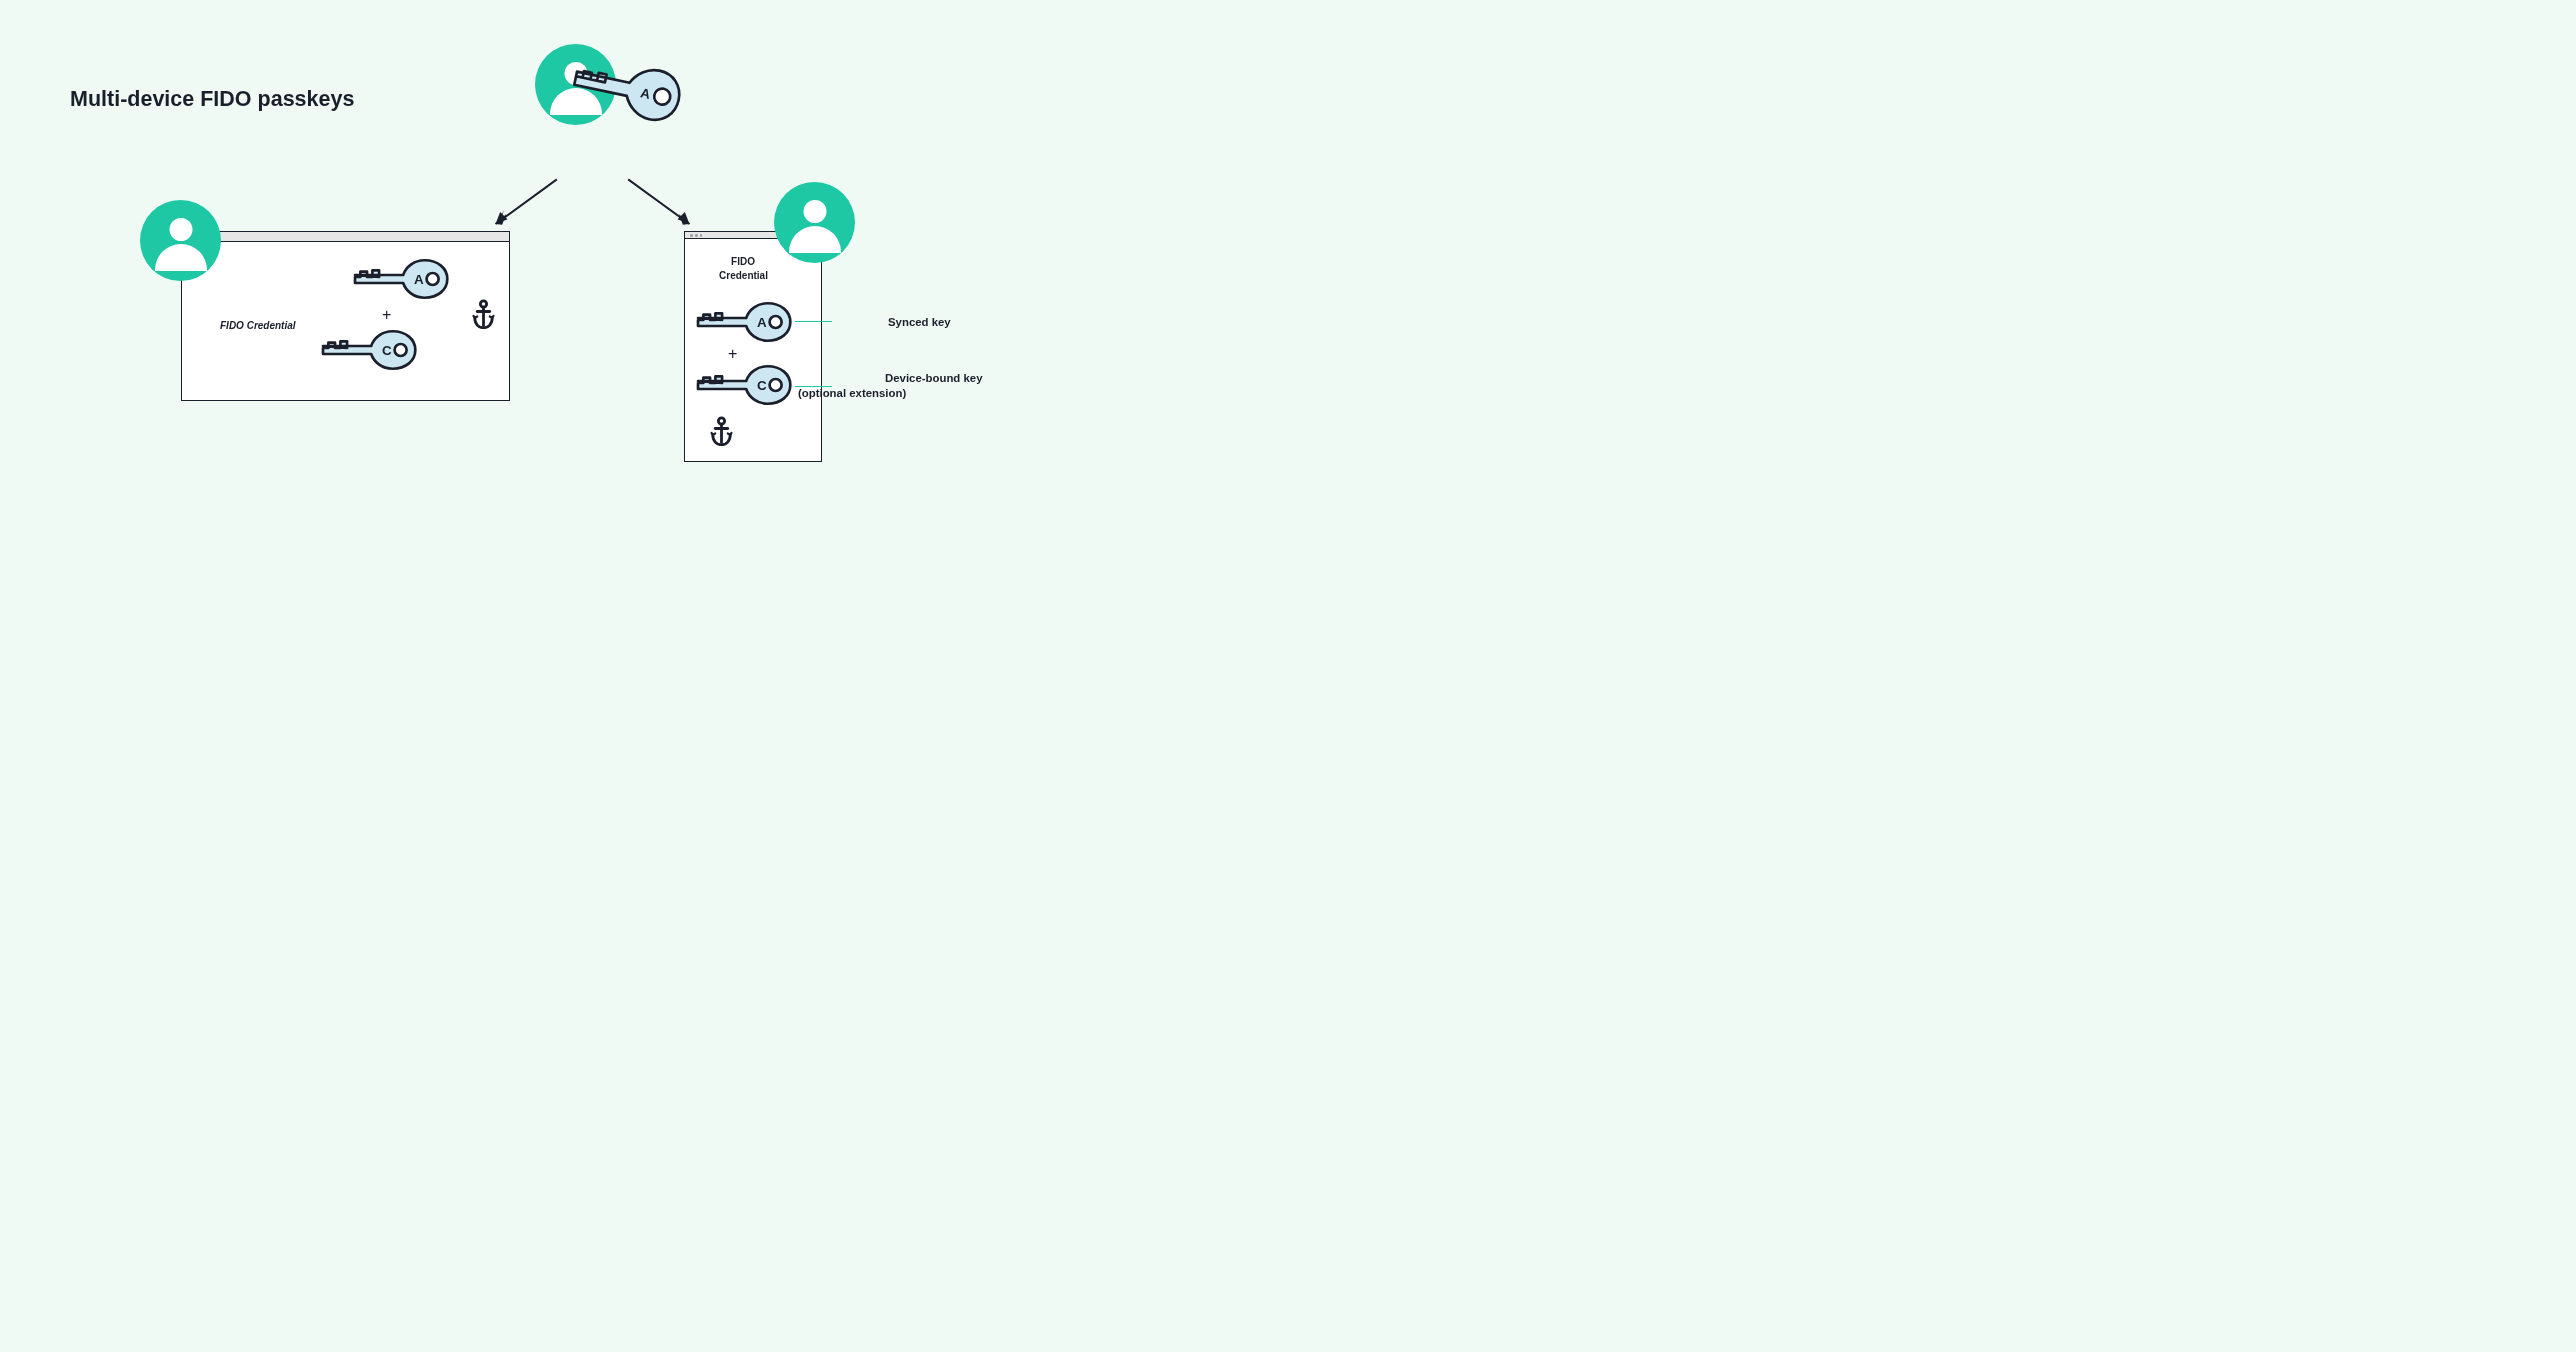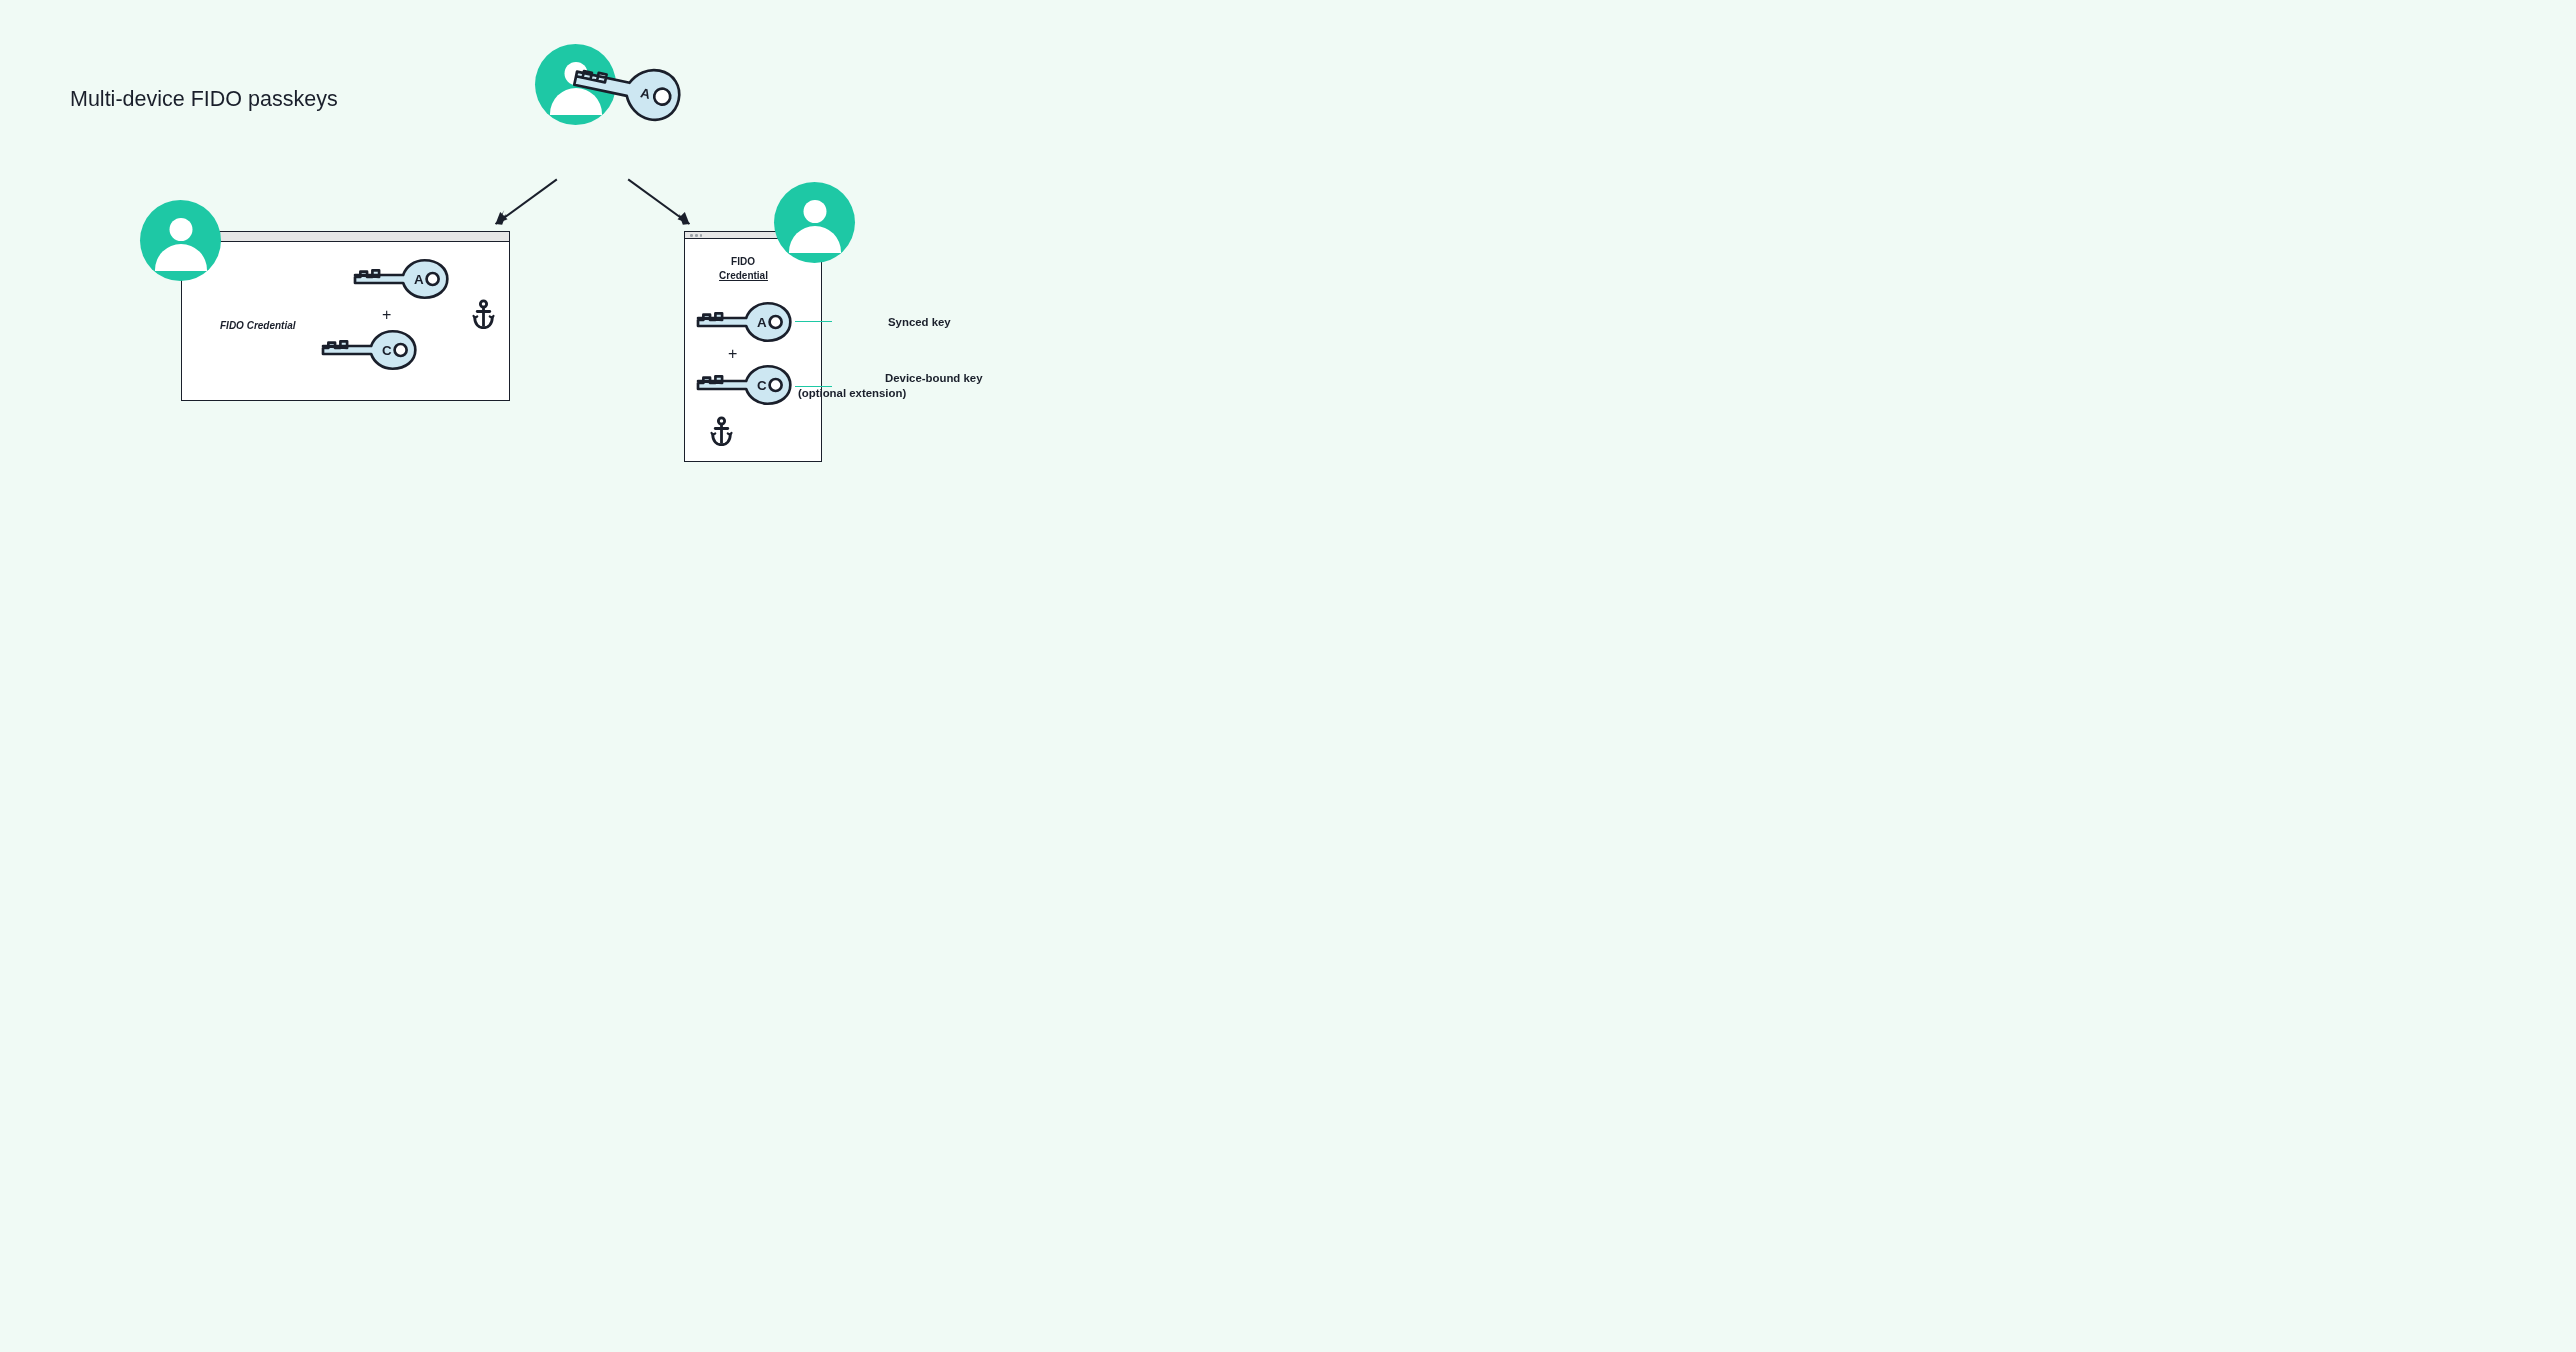--- a/index.html
+++ b/index.html
@@ -10,21 +10,21 @@
     position: relative;
     width: 1030px;
     height: 541px;
     overflow: hidden;
   }
   .title {
     position: absolute;
     left: 70px;
     top: 87px;
     font-size: 21.5px;
-    font-weight: 400;
+    font-weight: 700;
     color: #1a1f2b;
   }
 
   
   .avatar {
     position: absolute;
     width: 81px;
     height: 81px;
     border-radius: 50%;
     background: #1ec8a5;
@@ -199,21 +199,21 @@
         <span style="width:2.7px;height:2.7px;"></span>
         <span style="width:2.7px;height:2.7px;"></span>
         <span style="width:2.7px;height:2.7px;"></span>
       </div>
   </div>
 </div>
 
 <div class="avatar" style="left:774px; top:182px;"></div>
 
 <div class="label-text" style="left:713px; top:256px; text-align:center; width:60px;">FIDO</div>
-<div class="label-text" style="left:700px; top:270px; text-align:center; width:87px;text-decoration:underline;">Credential</div>
+<div class="label-text" style="left:700px; top:270px; text-align:center; width:87px;">Credential</div>
 
 <div class="key-holder" style="left:694px; top:301px;">
   <svg width="99" height="42" viewBox="0 0 148 62">
     <g fill="#cde7f2" stroke="#1a1f2b" stroke-width="4" stroke-linejoin="round">
       <path d="M 6 30 L 78 30 C 82 18 94 8 110 8 C 130 8 144 20 144 36 C 144 52 130 64 110 64 C 94 64 82 54 78 42 L 6 42 L 6 33 L 14 33 L 14 25 L 24 25 L 24 33 L 32 33 L 32 23 L 42 23 L 42 33 Z" transform="translate(0,-5)"></path>
       <circle cx="122" cy="31" r="9" fill="#fff"></circle>
     </g>
   </svg>
   <div class="key-letter" style="left:63px; top:14px;">A</div>
 </div>

